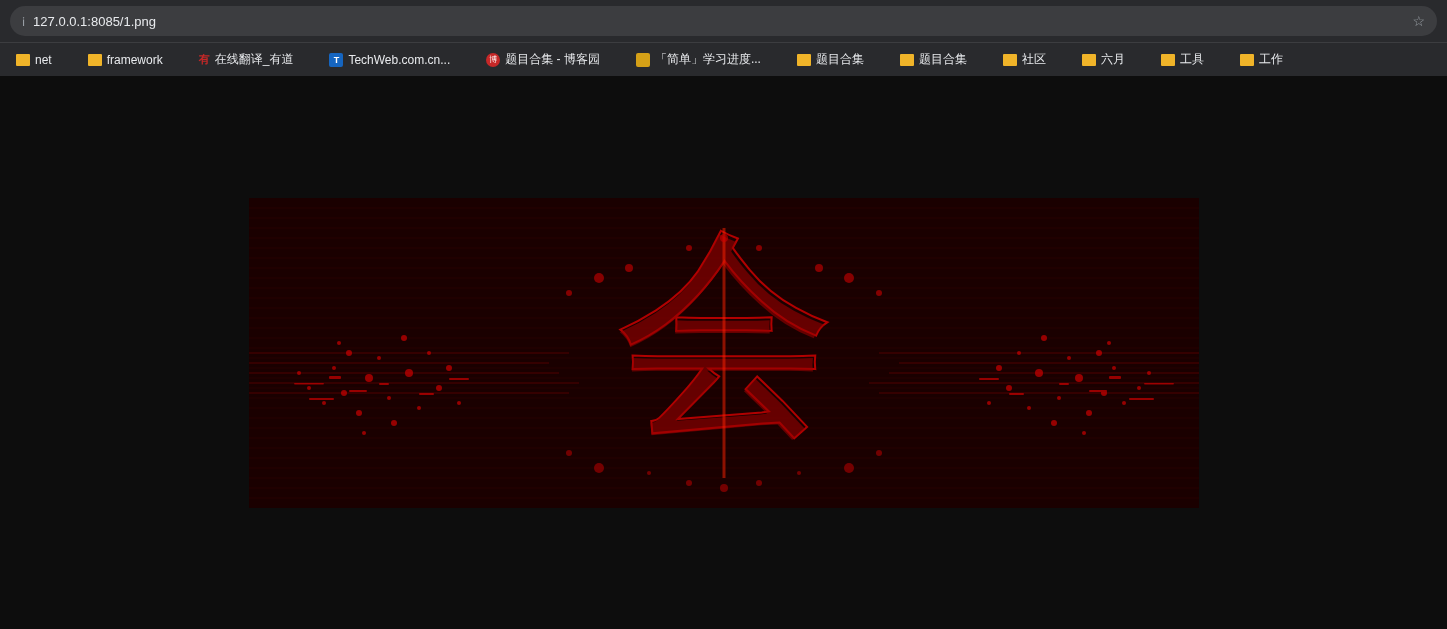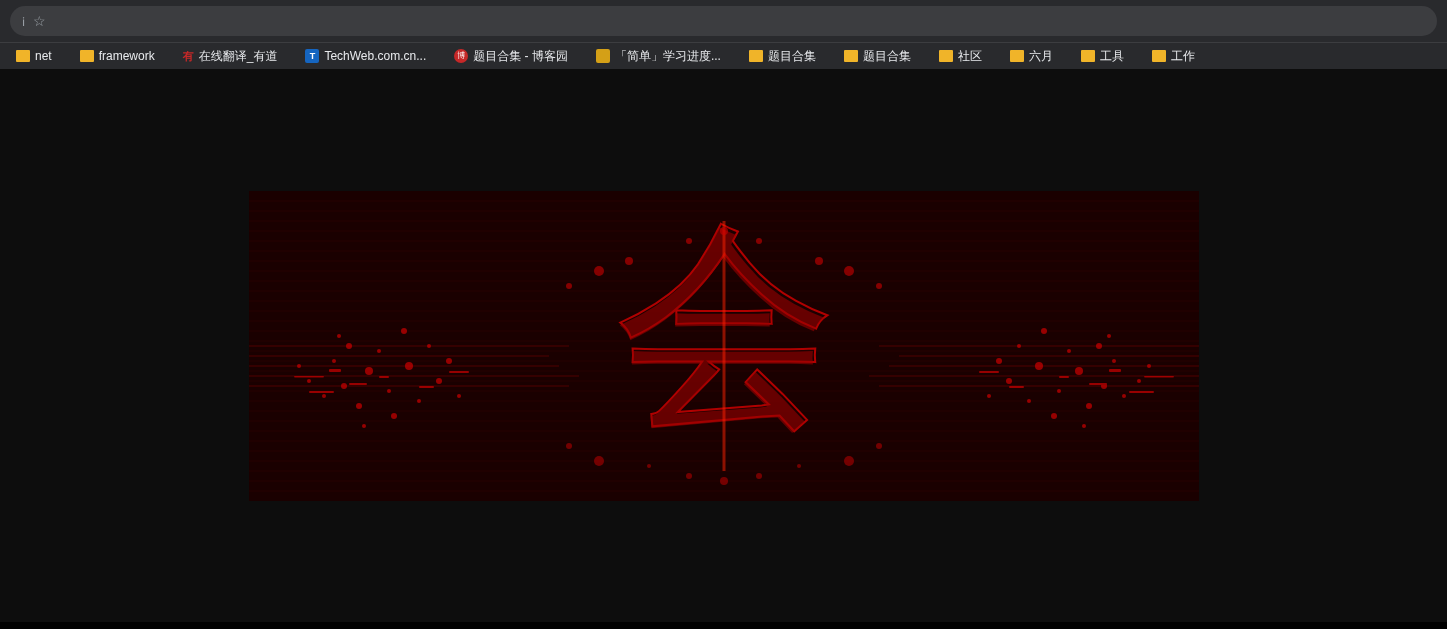--- a/index.html
+++ b/index.html
@@ -53,22 +53,22 @@
       color: #9aa0a6;
       font-size: 14px;
     }
 
     
     .bookmarks-bar {
       display: flex;
       align-items: center;
       background: #292a2d;
       padding: 3px 8px;
-      gap: 12px;
-      height: 27px;
+      gap: 20px;
+      height: 34px;
       border-top: 1px solid #3c3d40;
       overflow: hidden;
     }
 
     .bookmark-item {
       display: flex;
       align-items: center;
       gap: 5px;
       padding: 3px 8px;
       border-radius: 4px;
@@ -102,20 +102,21 @@
     }
   </style>
 </head>
 <body>
 
 <div class="browser-chrome">
 
   <div class="address-bar-row">
     <div class="address-bar">
       <span class="address-bar-icon">ℹ</span>
+      <span class="address-bar-url">127.0.0.1:8085/1.png</span>
       <span class="address-bar-star">☆</span>
     </div>
   </div>
 
   <div class="bookmarks-bar">
 
     <div class="bookmark-item">
       <span style="display:inline-block;width:14px;height:12px;background:#f0b429;border-radius:1px;"></span>
       <span>net</span>
     </div>

